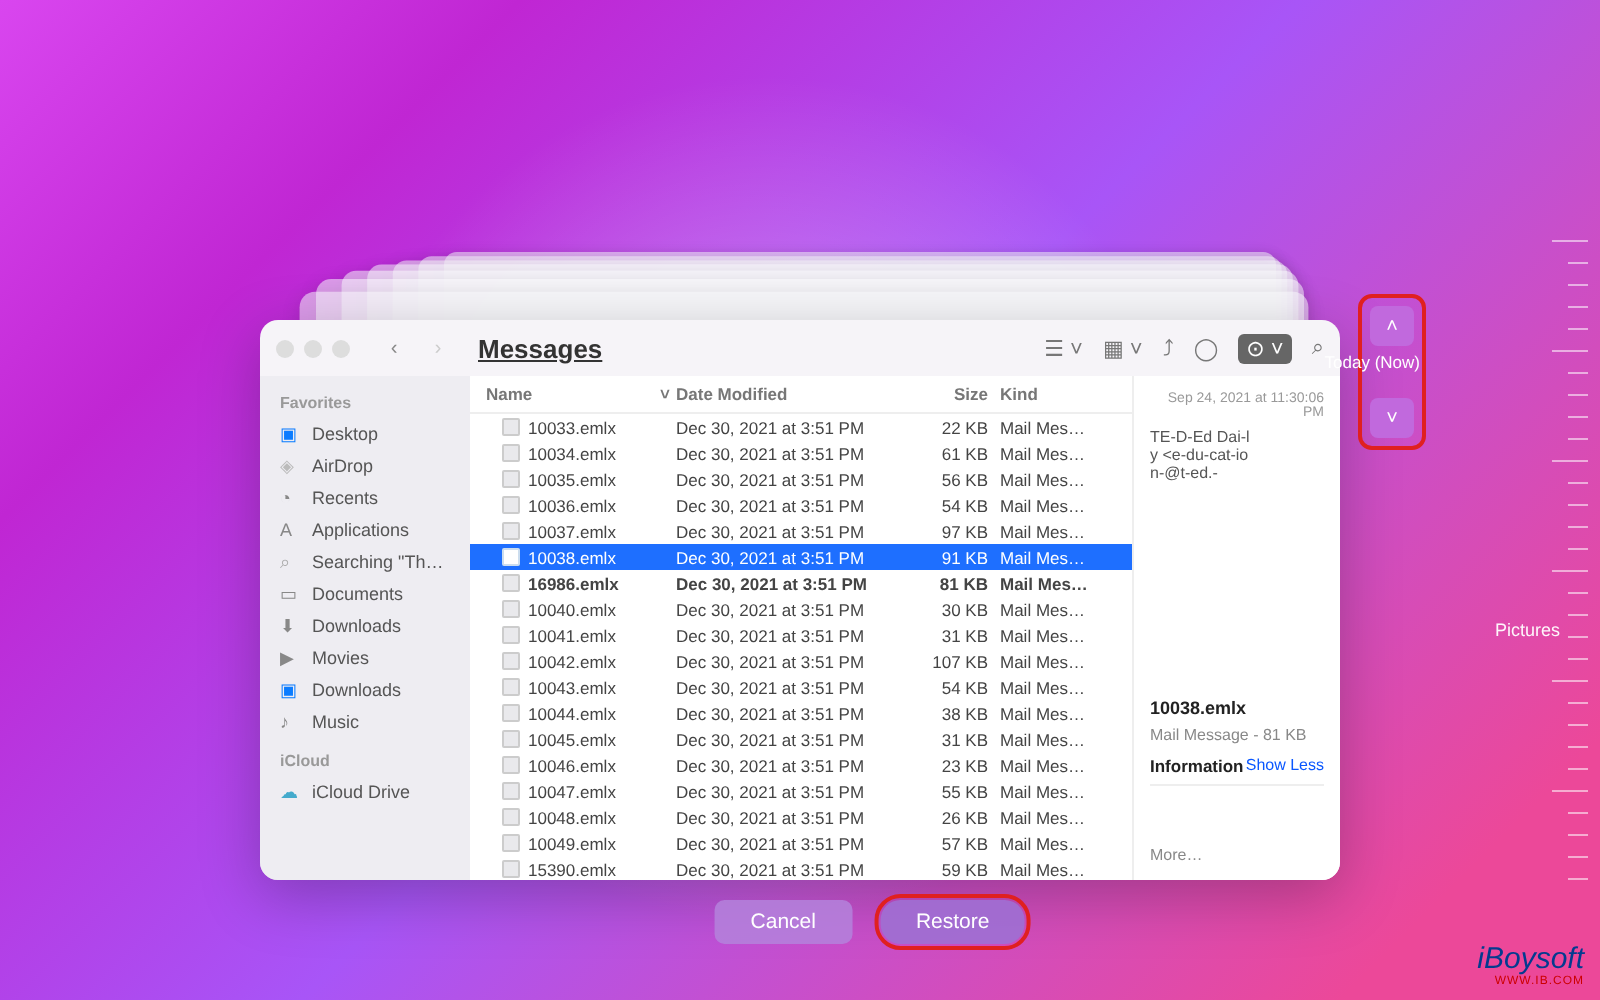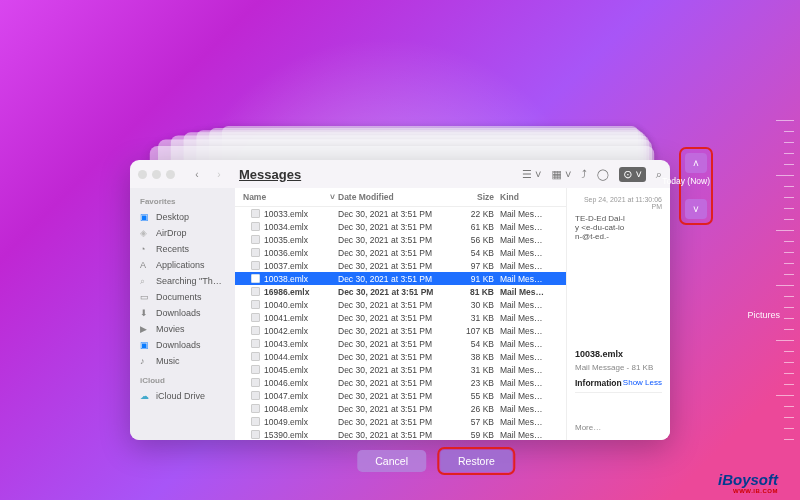--- a/index.html
+++ b/index.html
@@ -66,37 +66,37 @@
   .pv-meta { font-size:8px; color:#888; }
   .pv-info-head { font-size:8.5px; font-weight:600; color:#222; margin-top:2px; display:flex; justify-content:space-between;}
   .showless { color:#0a57ff; font-weight:500; font-size:8px; }
   .pv-more { font-size:8px; color:#888; text-align:left;margin-top:26px; }
 
   .btn-row { position:absolute; top:450px; left:50%; transform:translateX(-50%);
     display:flex; gap:14px;margin-left:35px; }
   .btn { height:22px; padding:0 18px; border-radius:5px; font-size:10.5px;
     display:flex; align-items:center; cursor:default;
     color:#fff; background:rgba(180,130,220,0.85); }
-  .btn.restore { background:rgba(160,110,210,0.95); }
+  .btn.restore { background:rgba(160,110,210,0.95);border-radius:10px; }
   .highlight-red { outline:2px solid #e02020; outline-offset:1px; border-radius:4px; }
 
   .timeline { position:absolute; right:6px; top:120px; bottom:60px; width:110px;
     display:flex; flex-direction:column; align-items:flex-end; color:#fff; font-size:9px; }
   .ticks { position:absolute; right:0; top:0; bottom:0; width:22px;
     display:flex; flex-direction:column; justify-content:space-between; }
   .tick { width:10px; height:1px; background:rgba(255,255,255,0.55); align-self:flex-end; }
   .tick.long { width:18px; }
   .nav-arrows { position:absolute; right:90px; top:150px; display:flex; flex-direction:column; gap:6px; }
   .arrow-btn { width:22px; height:20px; background:#c169dd; border-radius:4px;
     display:flex; align-items:center; justify-content:center; color:#fff; font-size:10px; }
   .nav-wrap { padding:3px; }
   .today-lbl { position:absolute; right:90px; top:176px; font-size:8.5px; color:#fff; white-space:nowrap; }
   .yest-lbl { position:absolute; right:20px; top:310px; font-size:9px; color:rgba(255,255,255,0.95); }
 
-  .watermark { position:absolute; right:22px; bottom:6px; font-style:italic; font-weight:700;
+  .watermark { position:absolute; right:8px; bottom:6px; font-style:italic; font-weight:400;
     font-size:15px; color:#033b8f; }
   .watermark small { display:block; font-size:6px; font-style:normal; color:#c00; text-align:right; letter-spacing:0.5px; }
 </style>
 </head>
 <body>
 
 <div class="radial"></div>
 
 <div class="stack" style="top:100px;">
   <div class="ghost" style="top:0; left:-230px; transform:scale(0.80);"></div>

